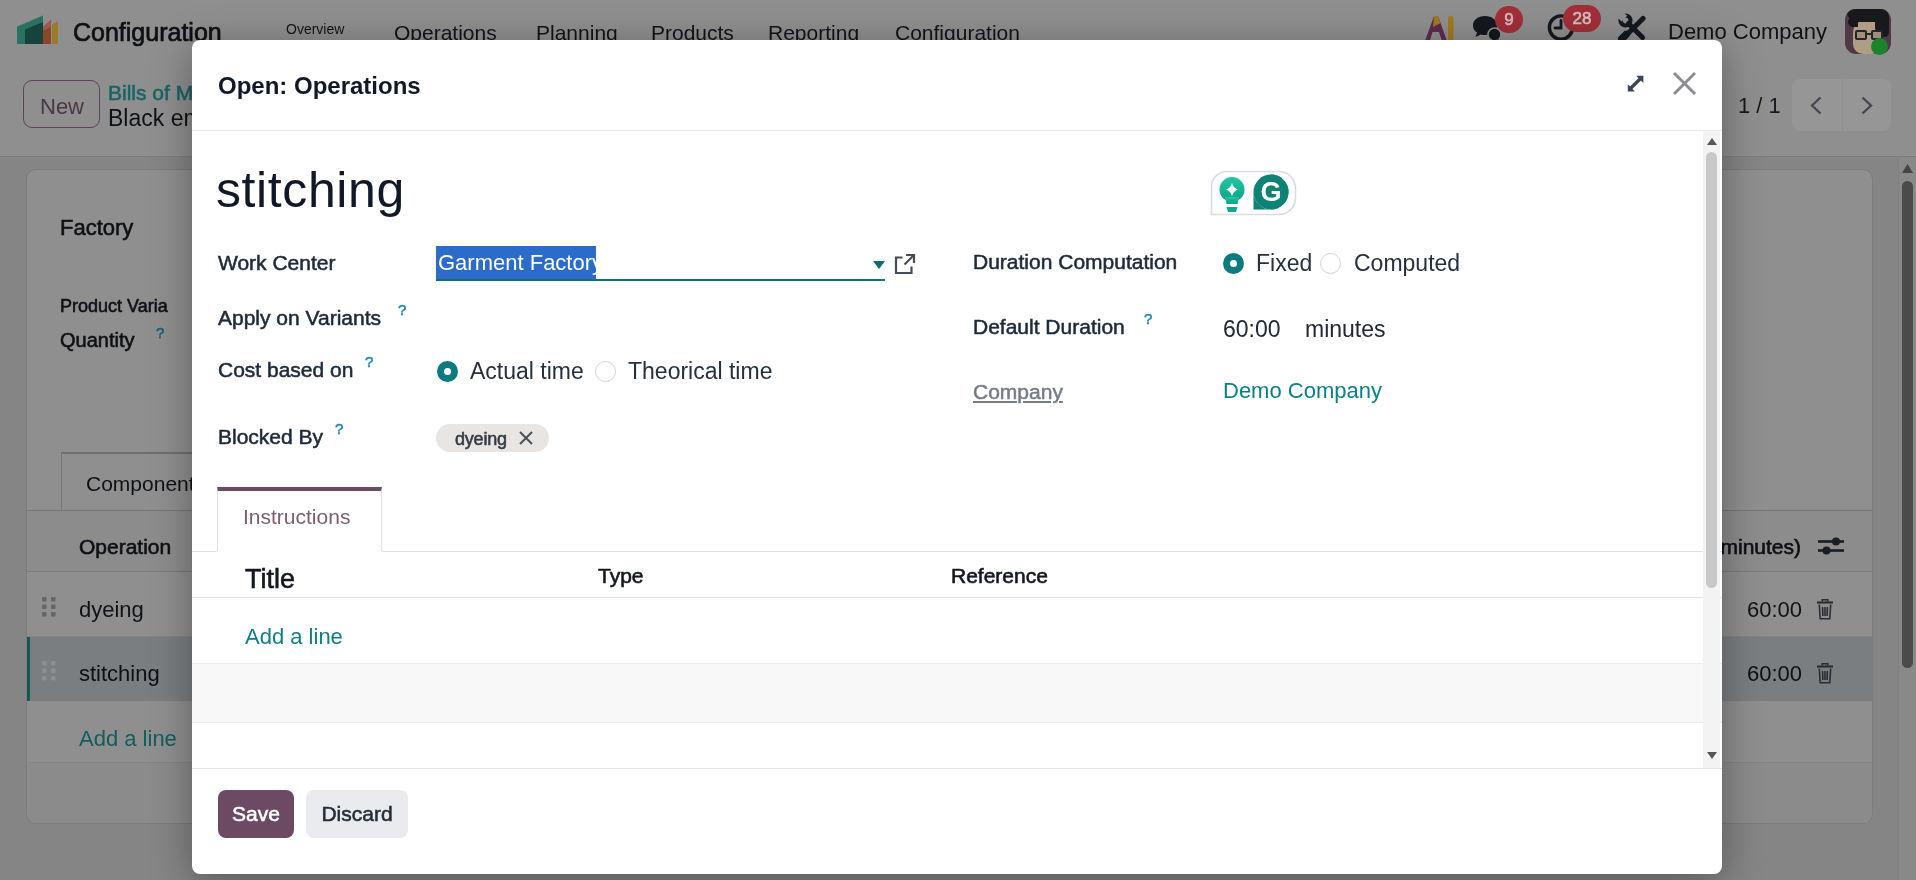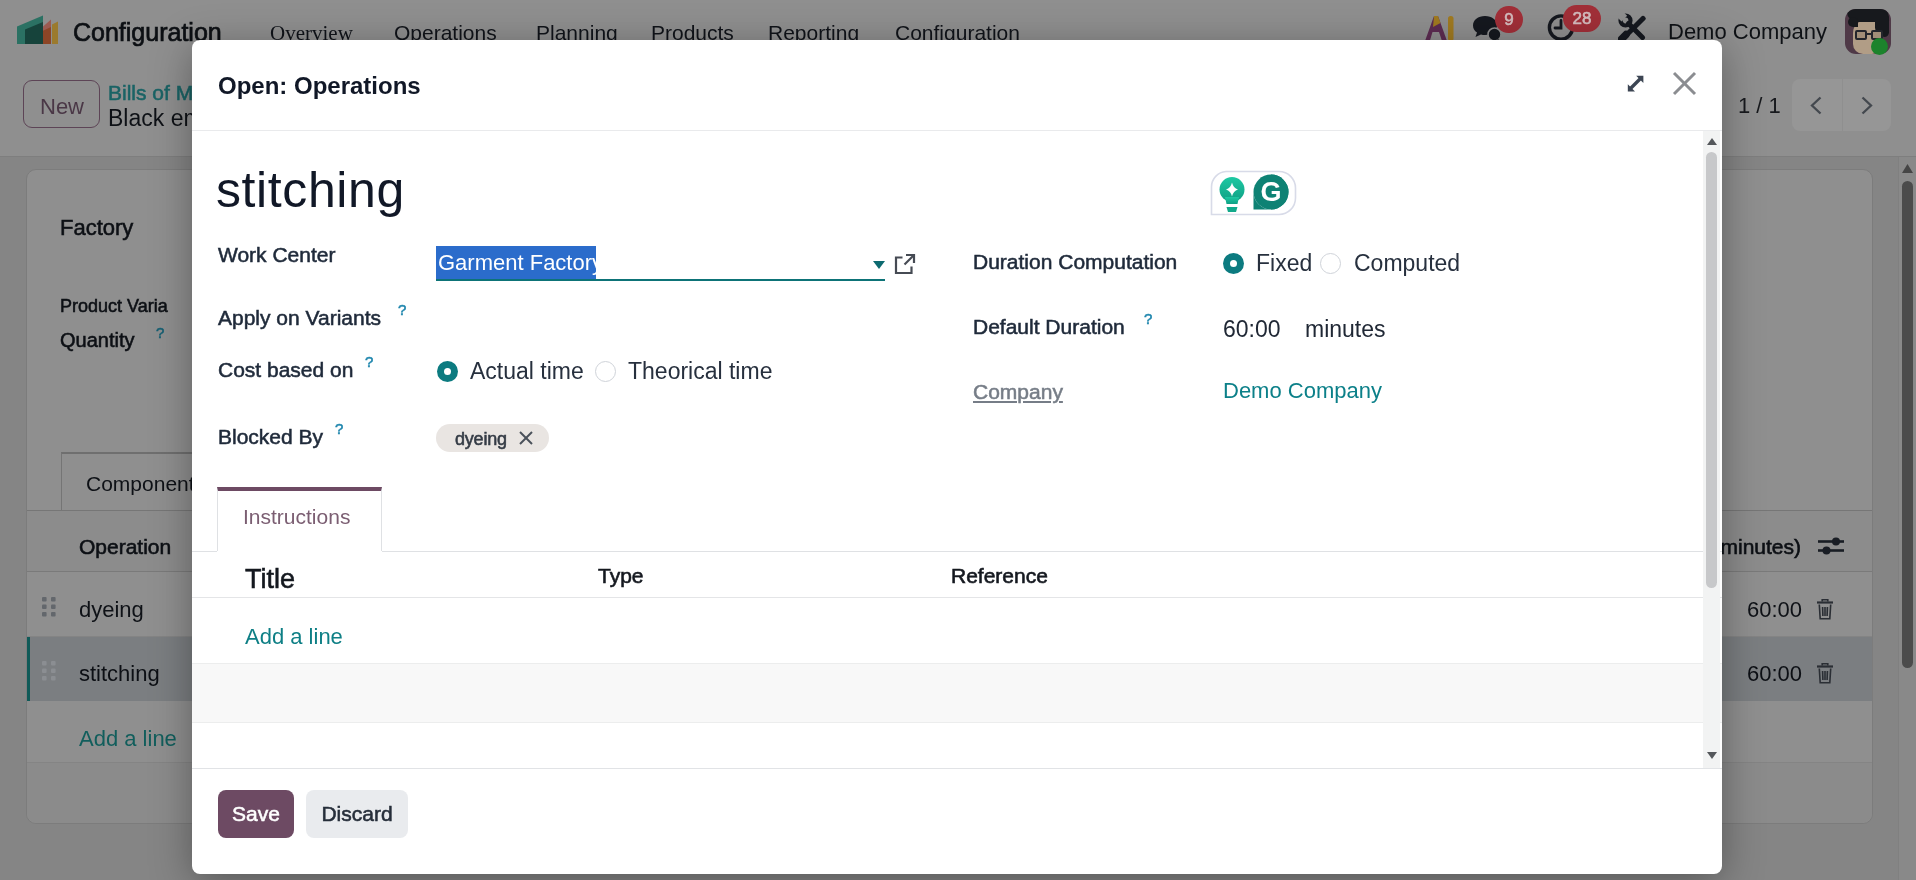--- a/index.html
+++ b/index.html
@@ -18,21 +18,21 @@
 
   <svg class="abs" style="left:17px;top:15px" width="42" height="30" viewBox="0 0 42 30">
     <polygon points="25.5,12 34,4.5 34,29 25.5,29" fill="#9b5a51"></polygon>
     <polygon points="25.5,16 34,12 34,29 25.5,29" fill="#8c4526"></polygon>
     <polygon points="35,9.5 41,6.5 41,29 35,29" fill="#9b7a2e"></polygon>
     <polygon points="0,11.5 26,0.5 26,29 0,29" fill="#2b7163"></polygon>
     <polygon points="8,14.5 26,7 26,29 8,29" fill="#16433b"></polygon>
   </svg>
   <div class="abs" style="left:73px;top:18px;font-size:25px;font-weight:400;-webkit-text-stroke:0.7px #0d1014;color:#0d1014;">Configuration</div>
 
-  <div class="abs" style="left:270px;top:21px;font-size:21px;color:#101319;font-family:Liberation Serif, serif;">Overview</div>
+  <div class="abs" style="left:286px;top:21px;font-size:14px;color:#101319;">Overview</div>
   <div class="abs" style="left:394px;top:21px;font-size:21px;color:#101319;">Operations</div>
   <div class="abs" style="left:536px;top:21px;font-size:21px;color:#101319;">Planning</div>
   <div class="abs" style="left:651px;top:21px;font-size:21px;color:#101319;">Products</div>
   <div class="abs" style="left:768px;top:21px;font-size:21px;color:#101319;">Reporting</div>
   <div class="abs" style="left:895px;top:21px;font-size:21px;color:#101319;">Configuration</div>
 
   <svg class="abs" style="left:1425px;top:15px" width="30" height="26" viewBox="0 0 30 26">
     <polygon points="0,26 9,1 13,1 22,26 17,26 14,17 7.5,17 4.8,26" fill="#5d2c52"></polygon>
     <polygon points="9,1 13,1 15.5,8 8,12" fill="#a07a20"></polygon>
     <rect x="23" y="1" width="5.5" height="25" rx="2.5" fill="#a07a20"></rect>
@@ -207,21 +207,21 @@
     <path d="M17 1.5 L70 1.5 A16.5 16.5 0 0 1 86.5 18 L86.5 28 A16.5 16.5 0 0 1 70 44.5 L5.5 44.5 L2.5 44.5 L2.5 17 A15.5 15.5 0 0 1 17 1.5 Z" fill="#ffffff" stroke="#d8dbe8" stroke-width="1.6"></path>
     <circle cx="23" cy="19.5" r="12.5" fill="url(#tg)"></circle>
     <path d="M16 27 L30 27 L28.5 34 L17.5 34 Z" fill="url(#tg)"></path>
     <path d="M17.5 37 L28.5 37 L27 42 L19 42 Z" fill="#12a98b"></path>
     <path d="M23 12.5 Q24.3 18.2 29 19.5 Q24.3 20.8 23 26.5 Q21.7 20.8 17 19.5 Q21.7 18.2 23 12.5 Z" fill="#ffffff"></path>
     <path d="M62 4.5 A17.5 17.5 0 1 1 44.5 22 L44.5 39.5 L62 39.5 Z" fill="#0e8274"></path>
     <circle cx="62" cy="22" r="17.5" fill="#0e8274"></circle>
     <text x="62" y="31" font-family="Liberation Sans" font-size="27" font-weight="bold" fill="#ffffff" text-anchor="middle">G</text>
   </svg>
 
-  <div class="abs sb" style="left:26px;top:203px;font-size:21px;color:#1f2a3a;">Work Center</div>
+  <div class="abs sb" style="left:26px;top:211px;font-size:21px;color:#1f2a3a;">Work Center</div>
   <div class="abs" style="left:244px;top:206px;width:160px;height:34px;background:#2b6ccb;"></div>
   <div class="abs" style="left:246px;top:210px;font-size:22px;color:#ffffff;">Garment Factory</div>
   <div class="abs" style="left:244px;top:239px;width:449px;height:2px;background:#0d7377;"></div>
   <svg class="abs" style="left:681px;top:221px" width="12" height="8" viewBox="0 0 12 8">
       <polygon points="0,0 12,0 6,8" fill="#0d6a70"></polygon>
     </svg>
   <svg class="abs" style="left:701px;top:213px" width="23" height="23" viewBox="0 0 23 23">
     <g stroke="#464b54" stroke-width="2.2" fill="none">
       <path d="M9.5 4.5 L3 4.5 L3 20 L18.5 20 L18.5 13.5"></path>
       <path d="M13 2 L21 2 L21 10"></path>

